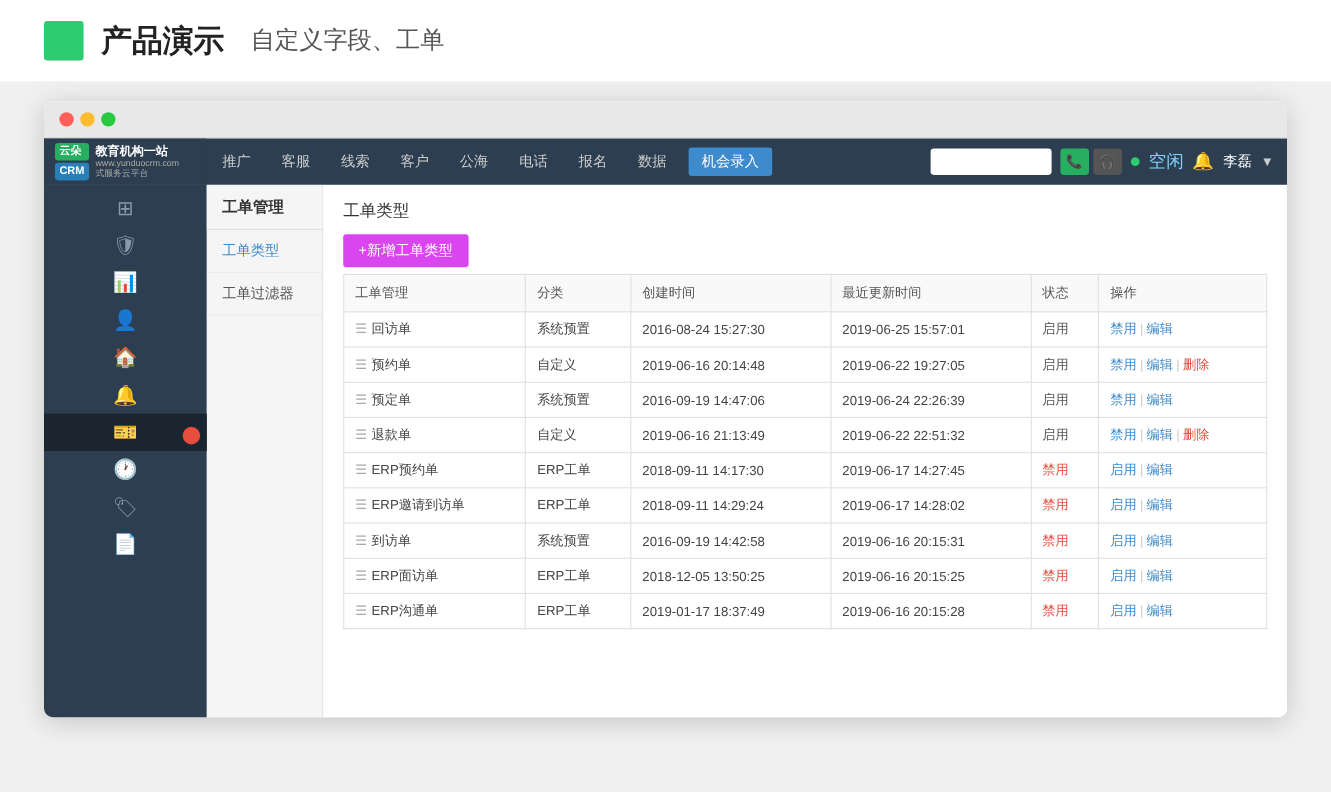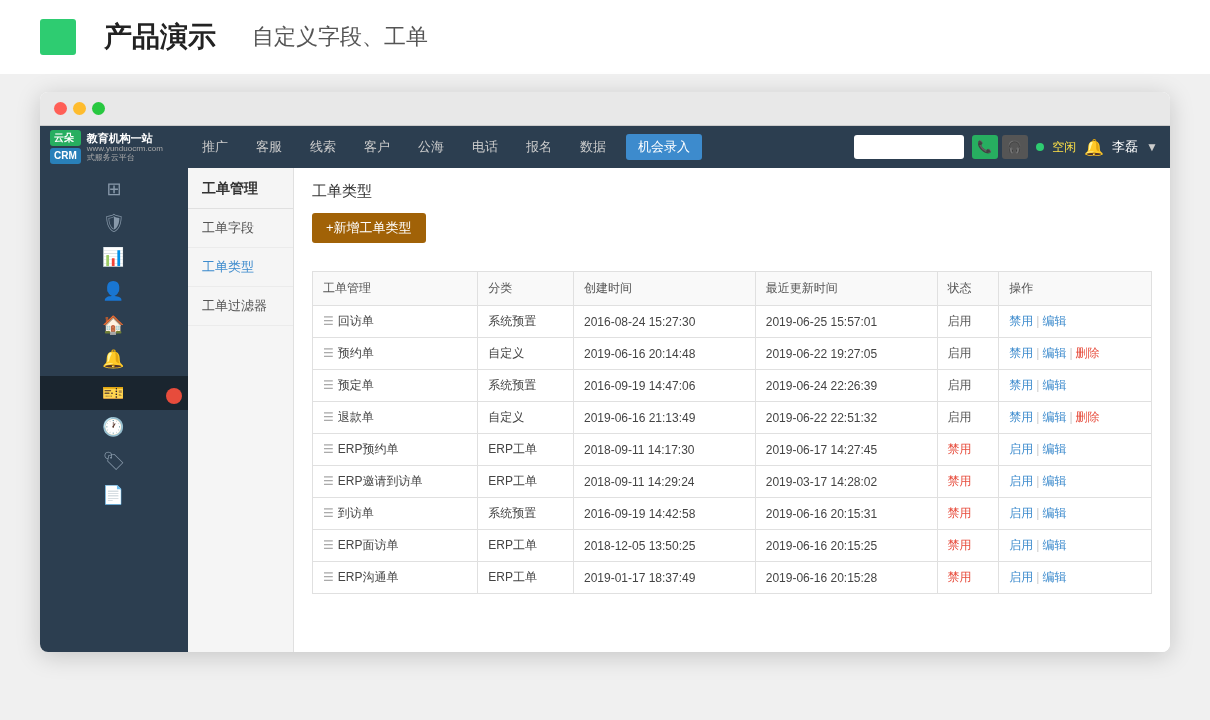--- a/index.html
+++ b/index.html
@@ -10,21 +10,21 @@
       height: 720px;
       overflow: hidden;
     }
 
     
     .page-header {
       background: white;
       padding: 18px 40px;
       display: flex;
       align-items: center;
-      gap: 28px;
+      gap: 16px;
     }
     .green-square {
       width: 36px;
       height: 36px;
       background: #2ecc71;
       border-radius: 3px;
       flex-shrink: 0;
     }
     .page-title {
       font-size: 28px;
@@ -164,21 +164,21 @@
     }
     .call-icon-green { background: #27ae60; color: white; }
     .call-icon-gray { background: #555; color: white; }
     .status-dot {
       width: 8px;
       height: 8px;
       border-radius: 50%;
       background: #2ecc71;
       display: inline-block;
     }
-    .status-text { color: #fde047; font-size: 12px; }
+    .status-text { color: #7dd3fc; font-size: 16px; }
     .bell-icon { color: #ccc; font-size: 16px; cursor: pointer; }
     .user-name { color: white; font-size: 13px; }
 
     
     .main-content {
       display: flex;
       flex: 1;
       overflow: hidden;
     }
 
@@ -241,28 +241,28 @@
       background: white;
       overflow-y: auto;
       padding: 14px 18px;
     }
     .content-title {
       font-size: 15px;
       color: #333;
       margin-bottom: 12px;
     }
     .add-btn {
-      background: #a16207;
+      background: #d946ef;
       color: white;
       border: none;
       border-radius: 3px;
       padding: 6px 14px;
       font-size: 13px;
       cursor: pointer;
-      margin-bottom: 28px;
+      margin-bottom: 6px;
       display: inline-block;
     }
 
     
     .data-table {
       width: 100%;
       border-collapse: collapse;
       font-size: 12px;
     }
     .data-table th {
@@ -388,21 +388,20 @@
         <div class="sidebar-icon-item">
           <span class="sidebar-icon">🏷</span>
         </div>
         <div class="sidebar-icon-item">
           <span class="sidebar-icon">📄</span>
         </div>
       </div>
 
       <div class="sub-sidebar">
         <div class="sub-sidebar-header">工单管理</div>
-        <div class="sub-sidebar-item">工单字段</div>
         <div class="sub-sidebar-item active">工单类型</div>
         <div class="sub-sidebar-item">工单过滤器</div>
       </div>
 
       <div class="content-area">
         <div class="content-title">工单类型</div>
         <button class="add-btn">+新增工单类型</button>
 
         <table class="data-table">
           <thead>
@@ -453,21 +452,21 @@
                 <td>ERP工单</td>
                 <td>2018-09-11 14:17:30</td>
                 <td>2019-06-17 14:27:45</td>
                 <td><span class="status-disabled">禁用</span></td>
                 <td><span class="action-link">启用</span><span class="action-separator">|</span><span class="action-link">编辑</span></td>
               </tr>
               <tr>
                 <td><span style="color:#aaa;margin-right:4px;">☰</span>ERP邀请到访单</td>
                 <td>ERP工单</td>
                 <td>2018-09-11 14:29:24</td>
-                <td>2019-03-17 14:28:02</td>
+                <td>2019-06-17 14:28:02</td>
                 <td><span class="status-disabled">禁用</span></td>
                 <td><span class="action-link">启用</span><span class="action-separator">|</span><span class="action-link">编辑</span></td>
               </tr>
               <tr>
                 <td><span style="color:#aaa;margin-right:4px;">☰</span>到访单</td>
                 <td>系统预置</td>
                 <td>2016-09-19 14:42:58</td>
                 <td>2019-06-16 20:15:31</td>
                 <td><span class="status-disabled">禁用</span></td>
                 <td><span class="action-link">启用</span><span class="action-separator">|</span><span class="action-link">编辑</span></td>

